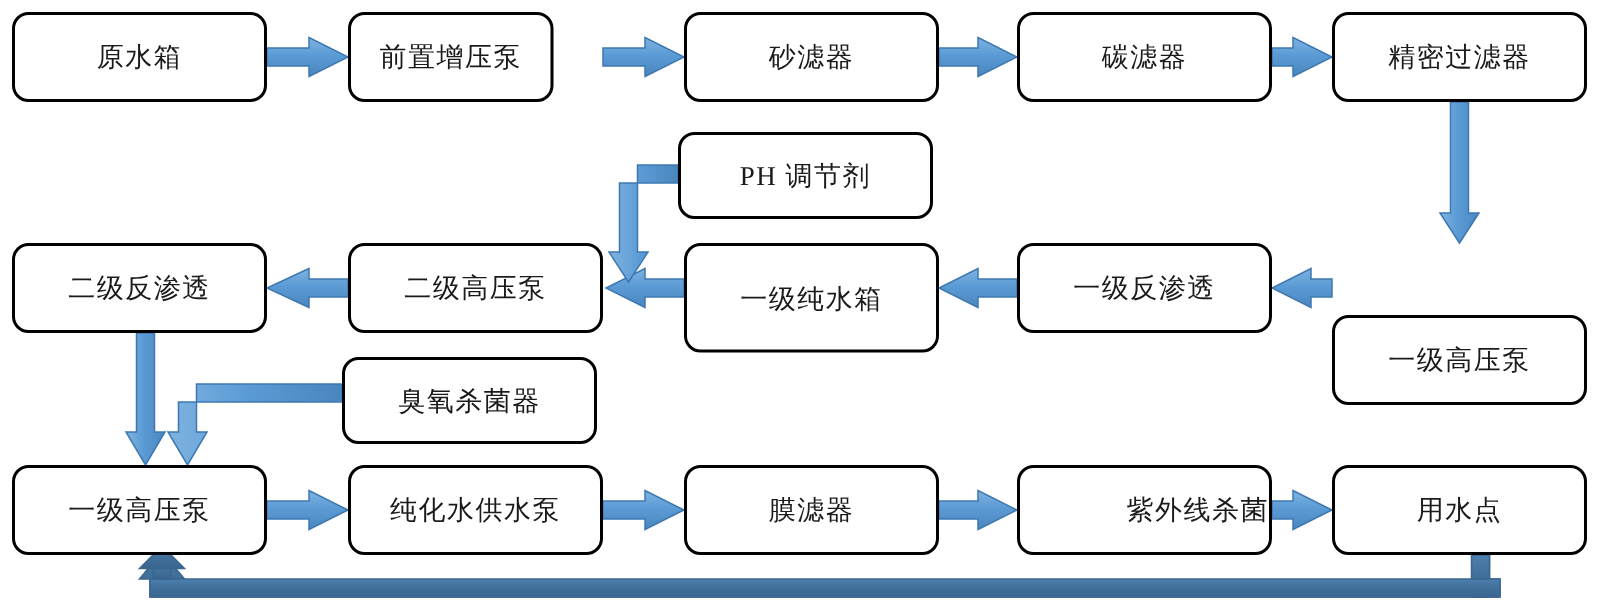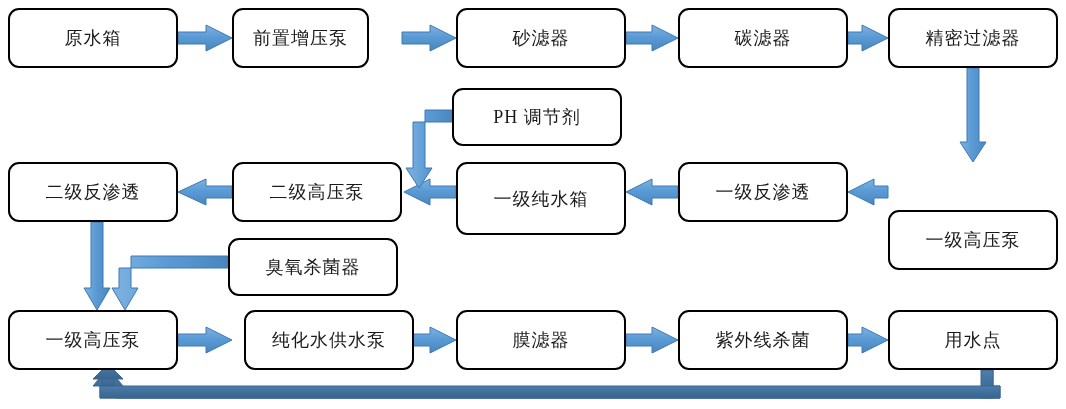--- a/index.html
+++ b/index.html
@@ -170,26 +170,26 @@
     <span class="node-label">一级高压泵</span>
   </div>
 
   <div class="node-box" style="left:228px;top:238px; width:170px; height:58px;">
     <span class="node-label">臭氧杀菌器</span>
   </div>
 
   <div class="node-box" style="left:8px;  top:310px; width:170px; height:60px;">
     <span class="node-label">一级高压泵</span>
   </div>
-  <div class="node-box" style="left:232px;top:310px; width:170px; height:60px;margin-left:12px;">
+  <div class="node-box" style="left:232px;top:310px; width:170px; height:60px;">
     <span class="node-label">纯化水供水泵</span>
   </div>
   <div class="node-box" style="left:456px;top:310px; width:170px; height:60px;">
     <span class="node-label">膜滤器</span>
   </div>
-  <div class="node-box" style="left:678px;top:310px; width:170px; height:60px;">
+  <div class="node-box" style="left:678px;top:310px; width:170px; height:60px;justify-content:flex-end;">
     <span class="node-label">紫外线杀菌</span>
   </div>
   <div class="node-box" style="left:888px;top:310px; width:170px; height:60px;">
     <span class="node-label">用水点</span>
   </div>
 
 </div>
 
 </body></html>

